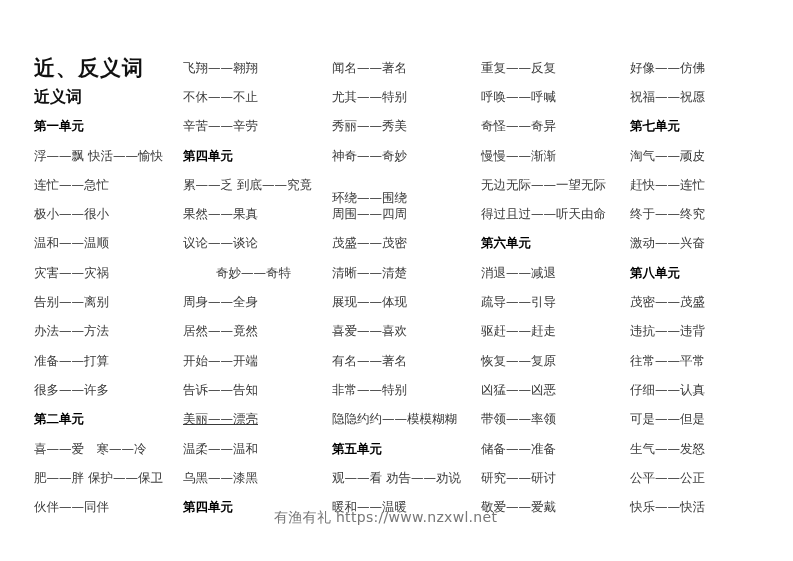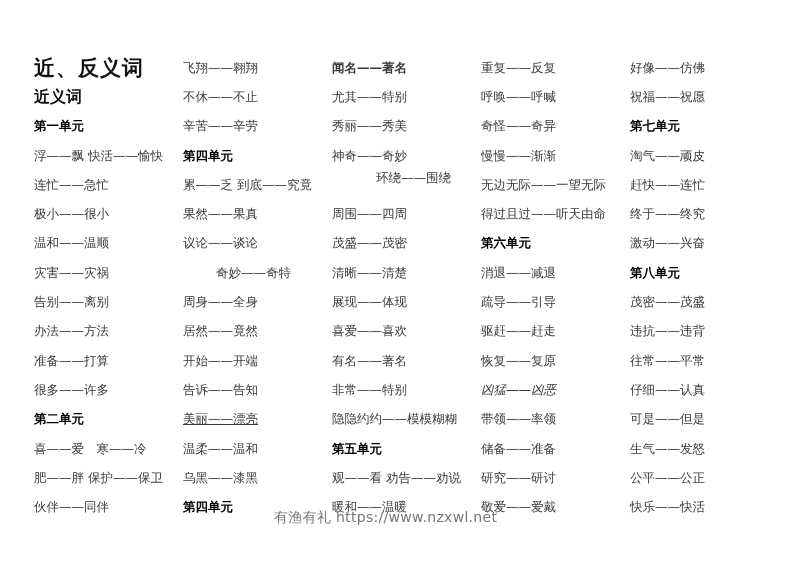--- a/index.html
+++ b/index.html
@@ -68,25 +68,25 @@
       <div class="cell " style="top: 302px;">周身——全身</div>
       <div class="cell " style="top: 331px;">居然——竟然</div>
       <div class="cell " style="top: 361px;">开始——开端</div>
       <div class="cell " style="top: 390px;">告诉——告知</div>
       <div class="cell " style="top: 419px; text-decoration: underline;">美丽——漂亮</div>
       <div class="cell " style="top: 449px;">温柔——温和</div>
       <div class="cell " style="top: 478px;">乌黑——漆黑</div>
       <div class="cell heading" style="top: 507px;">第四单元</div>
     </div>
     <div class="col" style="left: 332px;">
-      <div class="cell " style="top: 68px; font-weight: bold;">闻名——著名</div>
+      <div class="cell " style="top: 68px;">闻名——著名</div>
       <div class="cell " style="top: 97px;">尤其——特别</div>
       <div class="cell " style="top: 126px;">秀丽——秀美</div>
       <div class="cell " style="top: 156px;">神奇——奇妙</div>
-      <div class="cell " style="top: 178px; margin-left: 44px;">环绕——围绕</div>
+      <div class="cell " style="top: 198px;">环绕——围绕</div>
       <div class="cell " style="top: 214px;">周围——四周</div>
       <div class="cell " style="top: 243px;">茂盛——茂密</div>
       <div class="cell " style="top: 273px;">清晰——清楚</div>
       <div class="cell " style="top: 302px;">展现——体现</div>
       <div class="cell " style="top: 331px;">喜爱——喜欢</div>
       <div class="cell " style="top: 361px;">有名——著名</div>
       <div class="cell " style="top: 390px;">非常——特别</div>
       <div class="cell " style="top: 419px;">隐隐约约——模模糊糊</div>
       <div class="cell heading" style="top: 449px;">第五单元</div>
       <div class="cell " style="top: 478px;">观——看 劝告——劝说</div>
@@ -97,21 +97,21 @@
       <div class="cell " style="top: 97px;">呼唤——呼喊</div>
       <div class="cell " style="top: 126px;">奇怪——奇异</div>
       <div class="cell " style="top: 156px;">慢慢——渐渐</div>
       <div class="cell " style="top: 185px;">无边无际——一望无际</div>
       <div class="cell " style="top: 214px;">得过且过——听天由命</div>
       <div class="cell heading" style="top: 243px;">第六单元</div>
       <div class="cell " style="top: 273px;">消退——减退</div>
       <div class="cell " style="top: 302px;">疏导——引导</div>
       <div class="cell " style="top: 331px;">驱赶——赶走</div>
       <div class="cell " style="top: 361px;">恢复——复原</div>
-      <div class="cell " style="top: 390px; font-style: italic;">凶猛——凶恶</div>
+      <div class="cell " style="top: 390px;">凶猛——凶恶</div>
       <div class="cell " style="top: 419px;">带领——率领</div>
       <div class="cell " style="top: 449px;">储备——准备</div>
       <div class="cell " style="top: 478px;">研究——研讨</div>
       <div class="cell " style="top: 507px;">敬爱——爱戴</div>
     </div>
     <div class="col" style="left: 630px;">
       <div class="cell " style="top: 68px;">好像——仿佛</div>
       <div class="cell " style="top: 97px;">祝福——祝愿</div>
       <div class="cell heading" style="top: 126px;">第七单元</div>
       <div class="cell " style="top: 156px;">淘气——顽皮</div>

